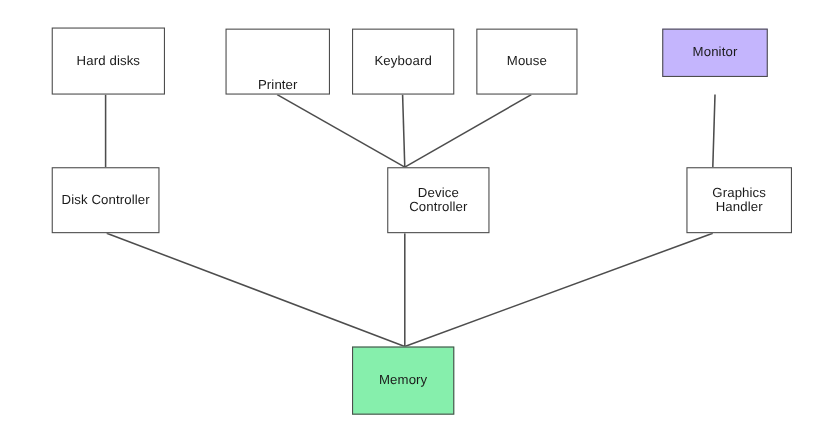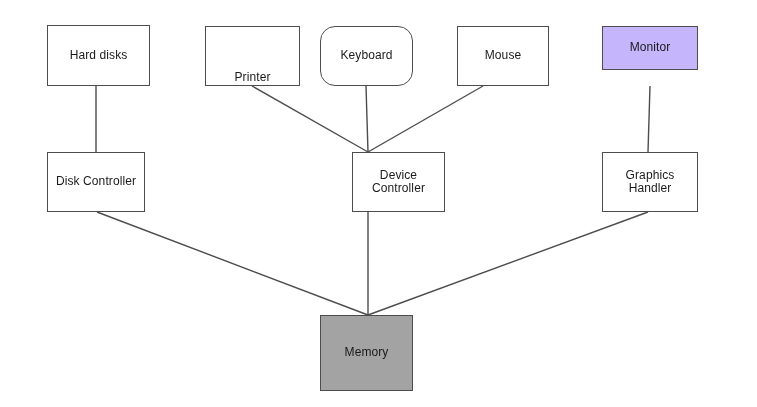--- a/index.html
+++ b/index.html
@@ -58,37 +58,37 @@
       <line x1="368" y1="212" x2="368" y2="315" stroke="#4d4d4d" stroke-width="1.4" shape-rendering="geometricPrecision"></line>
       <line x1="648" y1="212" x2="368" y2="315" stroke="#4d4d4d" stroke-width="1.4" shape-rendering="geometricPrecision"></line>
     </svg>
   <div id="node-layer">
       <div class="node" style="left: 47px; top: 25px; width: 103px; height: 61px; background: rgb(255, 255, 255); border-color: rgb(77, 77, 77);">
         <span class="node-label" style="color: rgb(26, 26, 26);">Hard disks</span>
       </div>
       <div class="node" style="left: 205px; top: 26px; width: 95px; height: 60px; background: rgb(255, 255, 255); border-color: rgb(77, 77, 77);">
         <span class="node-label" style="color: rgb(26, 26, 26); margin-top: 44px;">Printer</span>
       </div>
-      <div class="node" style="left: 320px; top: 26px; width: 93px; height: 60px; background: rgb(255, 255, 255); border-color: rgb(77, 77, 77); border-radius: 15px;">
+      <div class="node" style="left: 320px; top: 26px; width: 93px; height: 60px; background: rgb(255, 255, 255); border-color: rgb(77, 77, 77);">
         <span class="node-label" style="color: rgb(26, 26, 26);">Keyboard</span>
       </div>
-      <div class="node" style="left: 433px; top: 26px; width: 92px; height: 60px; background: rgb(255, 255, 255); border-color: rgb(77, 77, 77); margin-left: 24px;">
+      <div class="node" style="left: 433px; top: 26px; width: 92px; height: 60px; background: rgb(255, 255, 255); border-color: rgb(77, 77, 77);">
         <span class="node-label" style="color: rgb(26, 26, 26);">Mouse</span>
       </div>
       <div class="node" style="left: 602px; top: 26px; width: 96px; height: 44px; background: #c4b5fd; border-color: rgb(77, 77, 77);">
         <span class="node-label" style="color: rgb(26, 26, 26);">Monitor</span>
       </div>
       <div class="node" style="left: 47px; top: 152px; width: 98px; height: 60px; background: rgb(255, 255, 255); border-color: rgb(77, 77, 77);">
         <span class="node-label" style="color: rgb(26, 26, 26);">Disk Controller</span>
       </div>
       <div class="node" style="left: 320px; top: 152px; width: 93px; height: 60px; background: rgb(255, 255, 255); border-color: rgb(77, 77, 77); margin-left: 32px;">
         <span class="node-label" style="color: rgb(26, 26, 26);">Device
 Controller</span>
       </div>
-      <div class="node" style="left: 602px; top: 152px; width: 96px; height: 60px; background: rgb(255, 255, 255); border-color: rgb(77, 77, 77);">
+      <div class="node" style="left: 624px; top: 152px; width: 96px; height: 60px; background: rgb(255, 255, 255); border-color: rgb(77, 77, 77);">
         <span class="node-label" style="color: rgb(26, 26, 26);">Graphics
 Handler</span>
       </div>
-      <div class="node" style="left: 320px; top: 315px; width: 93px; height: 76px; background: #a3a3a3; border-color: rgb(77, 77, 77);">
+      <div class="node" style="left: 320px; top: 315px; width: 93px; height: 62px; background: #86efac; border-color: rgb(77, 77, 77);">
         <span class="node-label" style="color: rgb(26, 26, 26);">Memory</span>
       </div>
     </div>
 </div>
 
 </body></html>

